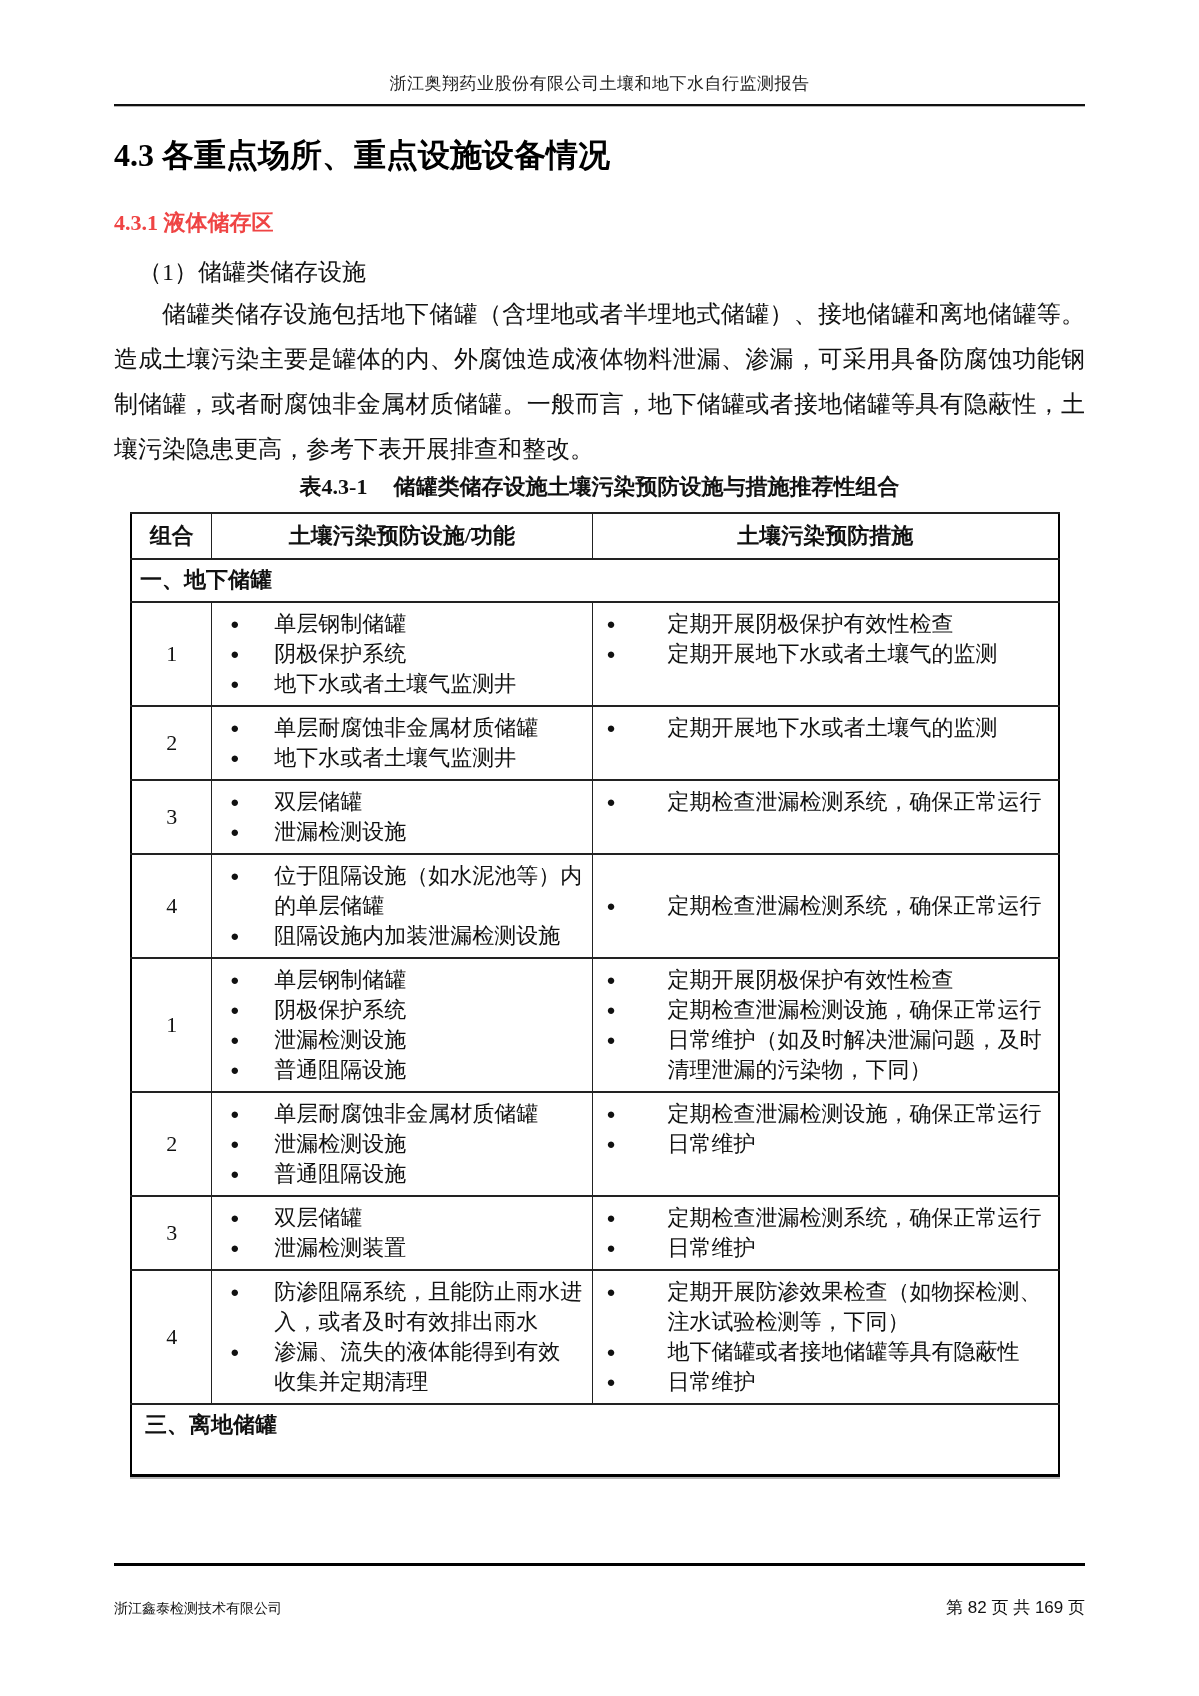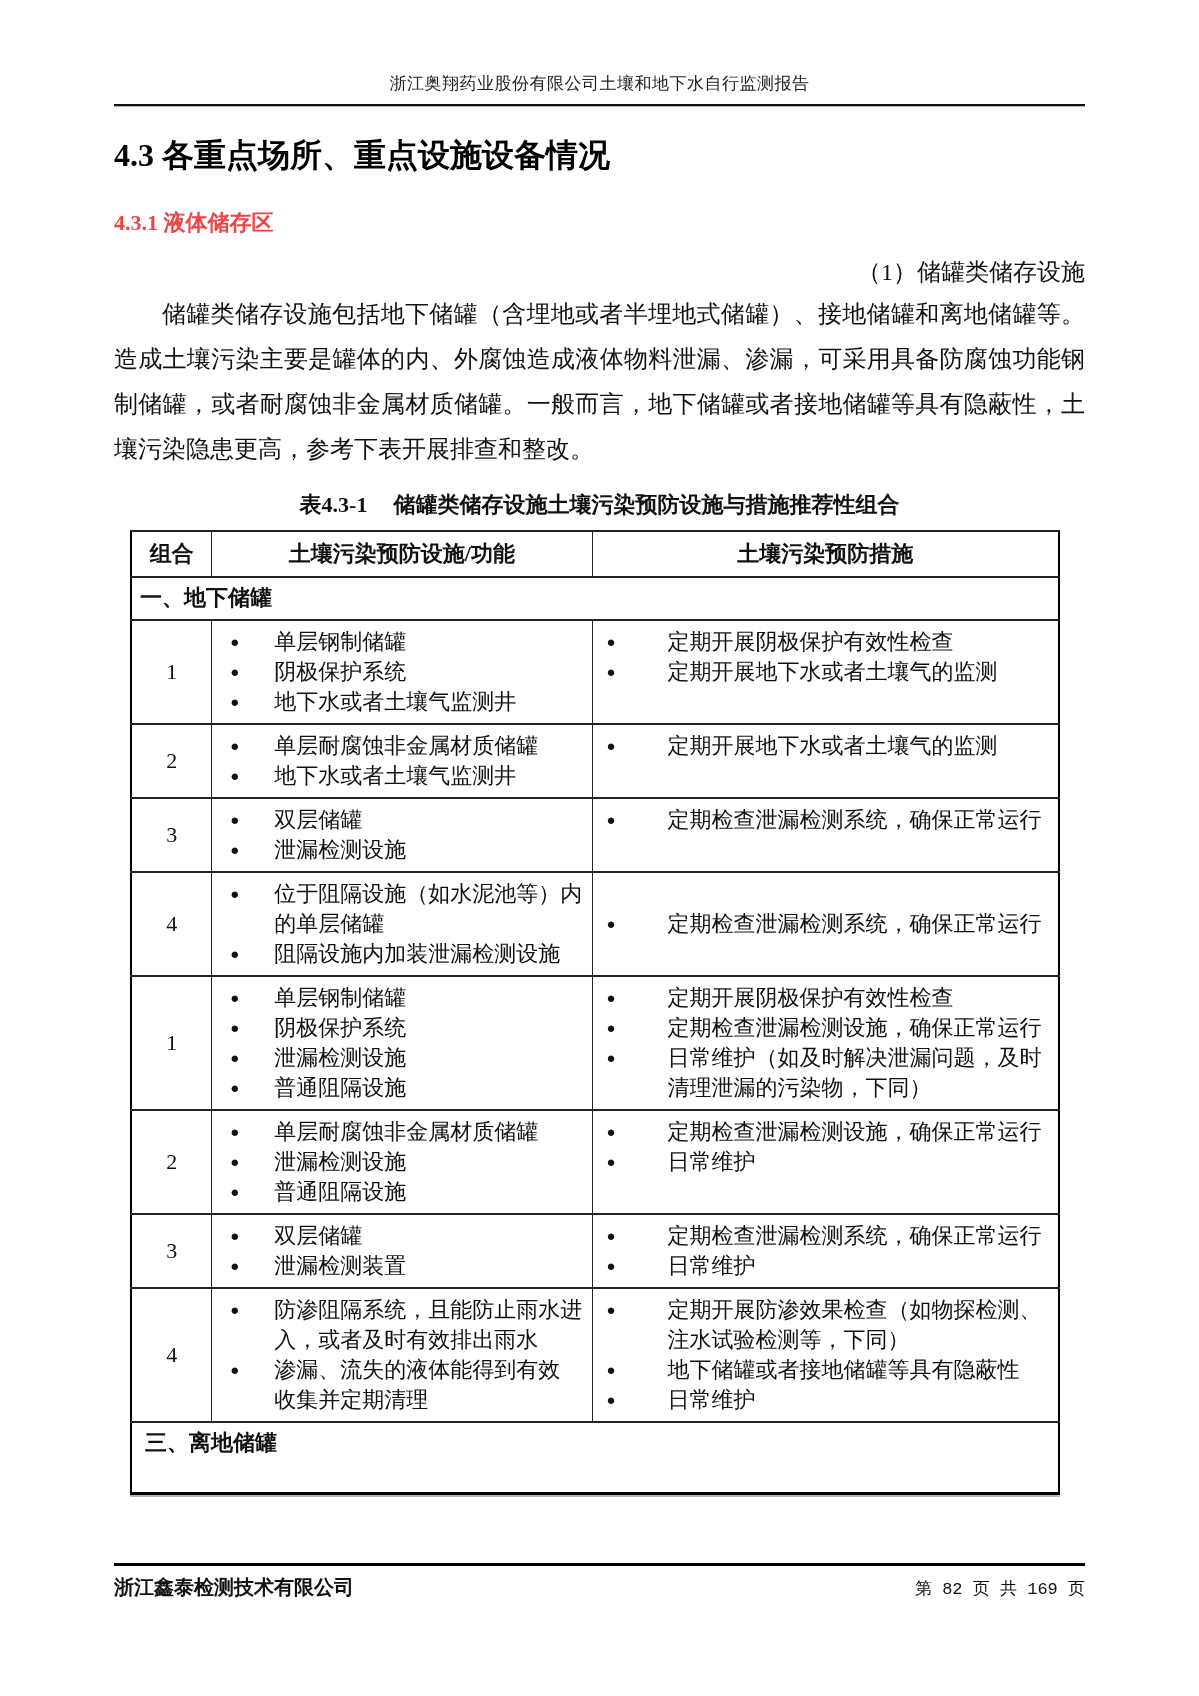--- a/index.html
+++ b/index.html
@@ -9,24 +9,24 @@
     position:relative; width:1199px; height:1696px; margin:0 auto;
     background:#fff; overflow:hidden;
     padding:0 114px;
   }
   .doc-header { padding-top:72px; text-align:center; font-size:17px; letter-spacing:0.5px; color:#222; }
   .header-rule { margin-top:9px; border-top:2px solid #111; box-shadow:0 1px 0 rgba(90,90,90,.45); height:0; }
 
   .h1 { margin-top:28px; font-size:32px; font-weight:bold; color:#000; }
   .h2 { margin-top:30px; font-size:22px; font-weight:bold; color:#ef4444; }
 
-  .p-sub { margin-top:18px; font-size:24px; text-indent:1em;text-align:right; }
+  .p-sub { margin-top:18px; font-size:24px; text-indent:1em; }
   .p-body { margin-top:4px; font-size:24px; line-height:45px; text-align:justify; text-indent:2em; }
 
-  .tbl-caption { margin-top:18px; text-align:center; font-size:22px; font-weight:bold; }
+  .tbl-caption { margin-top:0; text-align:center; font-size:22px; font-weight:bold; }
   .tbl-caption .cap-gap { display:inline-block; width:26px; }
 
   table.main {
     margin-top:10px; margin-left:16px;
     width:930px; border-collapse:collapse;
     border:2px solid #000; border-bottom-width:3px;
     box-shadow:0 2px 0 rgba(120,120,120,.55);
     font-size:22px;
   }
   table.main td, table.main th { border:1px solid #222; }
@@ -42,22 +42,22 @@
   ul.blist li::before {
     content:"●"; position:absolute; left:18px; top:0;
     font-size:15px; line-height:30px;
   }
   td.meas ul.blist li { padding-left:75px; }
   td.meas ul.blist li::before { left:14px; }
 
   .doc-footer { position:absolute; left:114px; right:114px; top:1563px; }
   .footer-rule { height:3px; border-top:1px solid #000; border-bottom:2px solid #000; }
   .footer-row { display:flex; justify-content:space-between; align-items:baseline; padding-top:8px; }
-  .footer-company { font-size:20px;font-weight:bold; }
-  .footer-page { font-size:18px; font-family:Liberation Mono, monospace; font-size:17px; }
+  .footer-company { font-size:14px; }
+  .footer-page { font-size:18px; font-family:Liberation Sans, sans-serif; font-size:17px;margin-top:22px; }
 </style>
 </head>
 <body>
 
 <div class="page">
 
   <div class="doc-header">浙江奥翔药业股份有限公司土壤和地下水自行监测报告</div>
   <div class="header-rule"></div>
 
   <div class="h1">4.3 各重点场所、重点设施设备情况</div>

